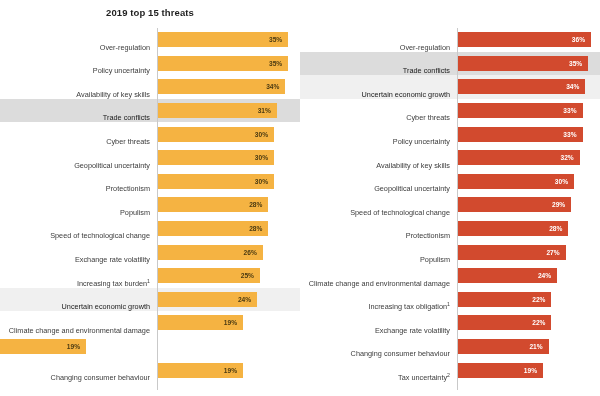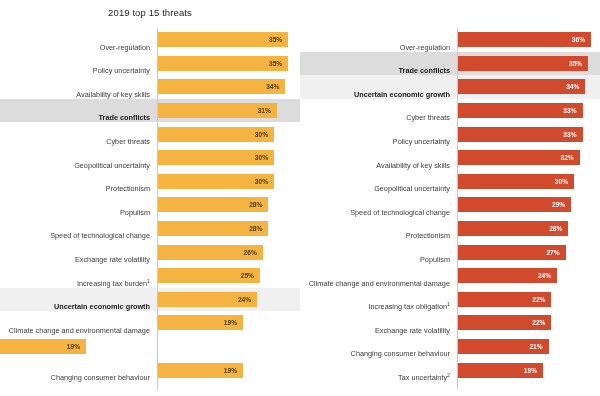--- a/index.html
+++ b/index.html
@@ -31,21 +31,21 @@
     height: 396px;
     box-sizing: border-box;
   }
   .panel-title {
     position: absolute;
     top: 7px;
     left: 0;
     width: 300px;
     text-align: center;
     font-size: 9.5px;
-    font-weight: normal;
+    font-weight: bold;
     color: #1f1f1f;
     letter-spacing: 0.1px;
   }
   .chart {
     position: absolute;
     top: 28px;
     left: 0;
     width: 300px;
     height: 362px;
   }
@@ -76,21 +76,21 @@
     padding-right: 7px;
     text-align: right;
     font-size: 7.3px;
     line-height: 9px;
     color: #3b3b3b;
     white-space: nowrap;
     overflow: visible;
   }
   .row.hl-strong .cat-label,
   .row.hl-soft .cat-label {
-    font-weight: bold;
+    font-weight: normal;
     color: #1a1a1a;
   }
   .cat-label sup {
     font-size: 5.2px;
     vertical-align: super;
     line-height: 0;
   }
   .bar-area {
     position: relative;
     z-index: 2;

